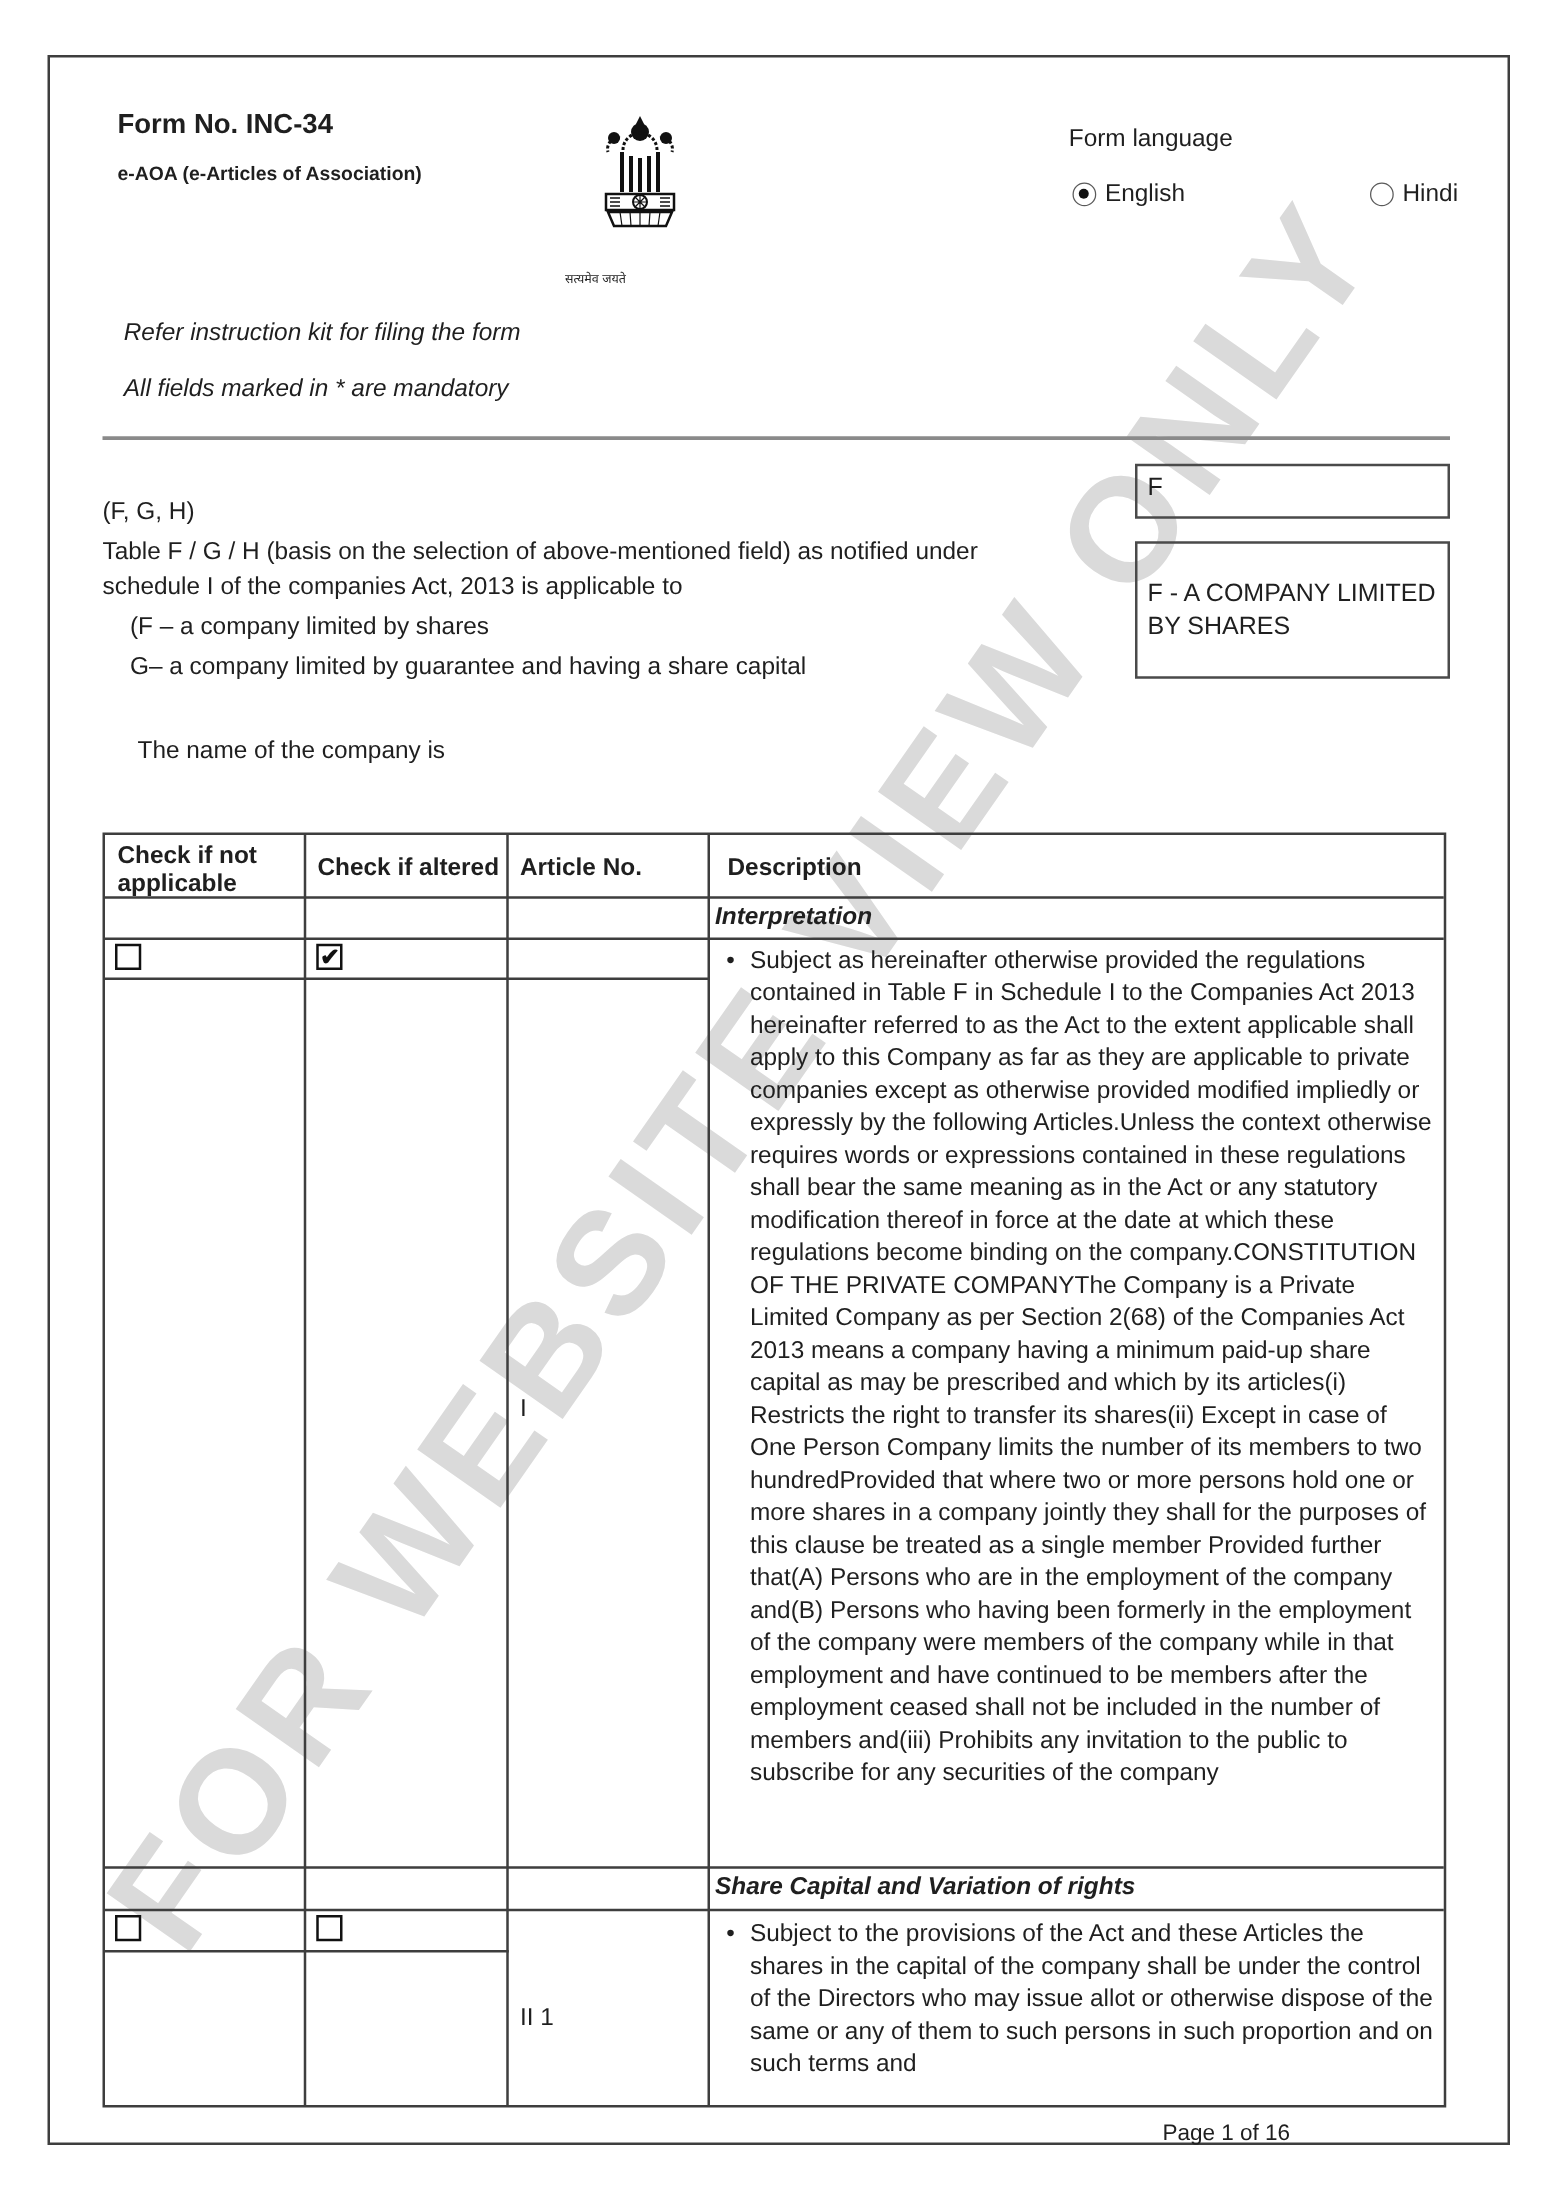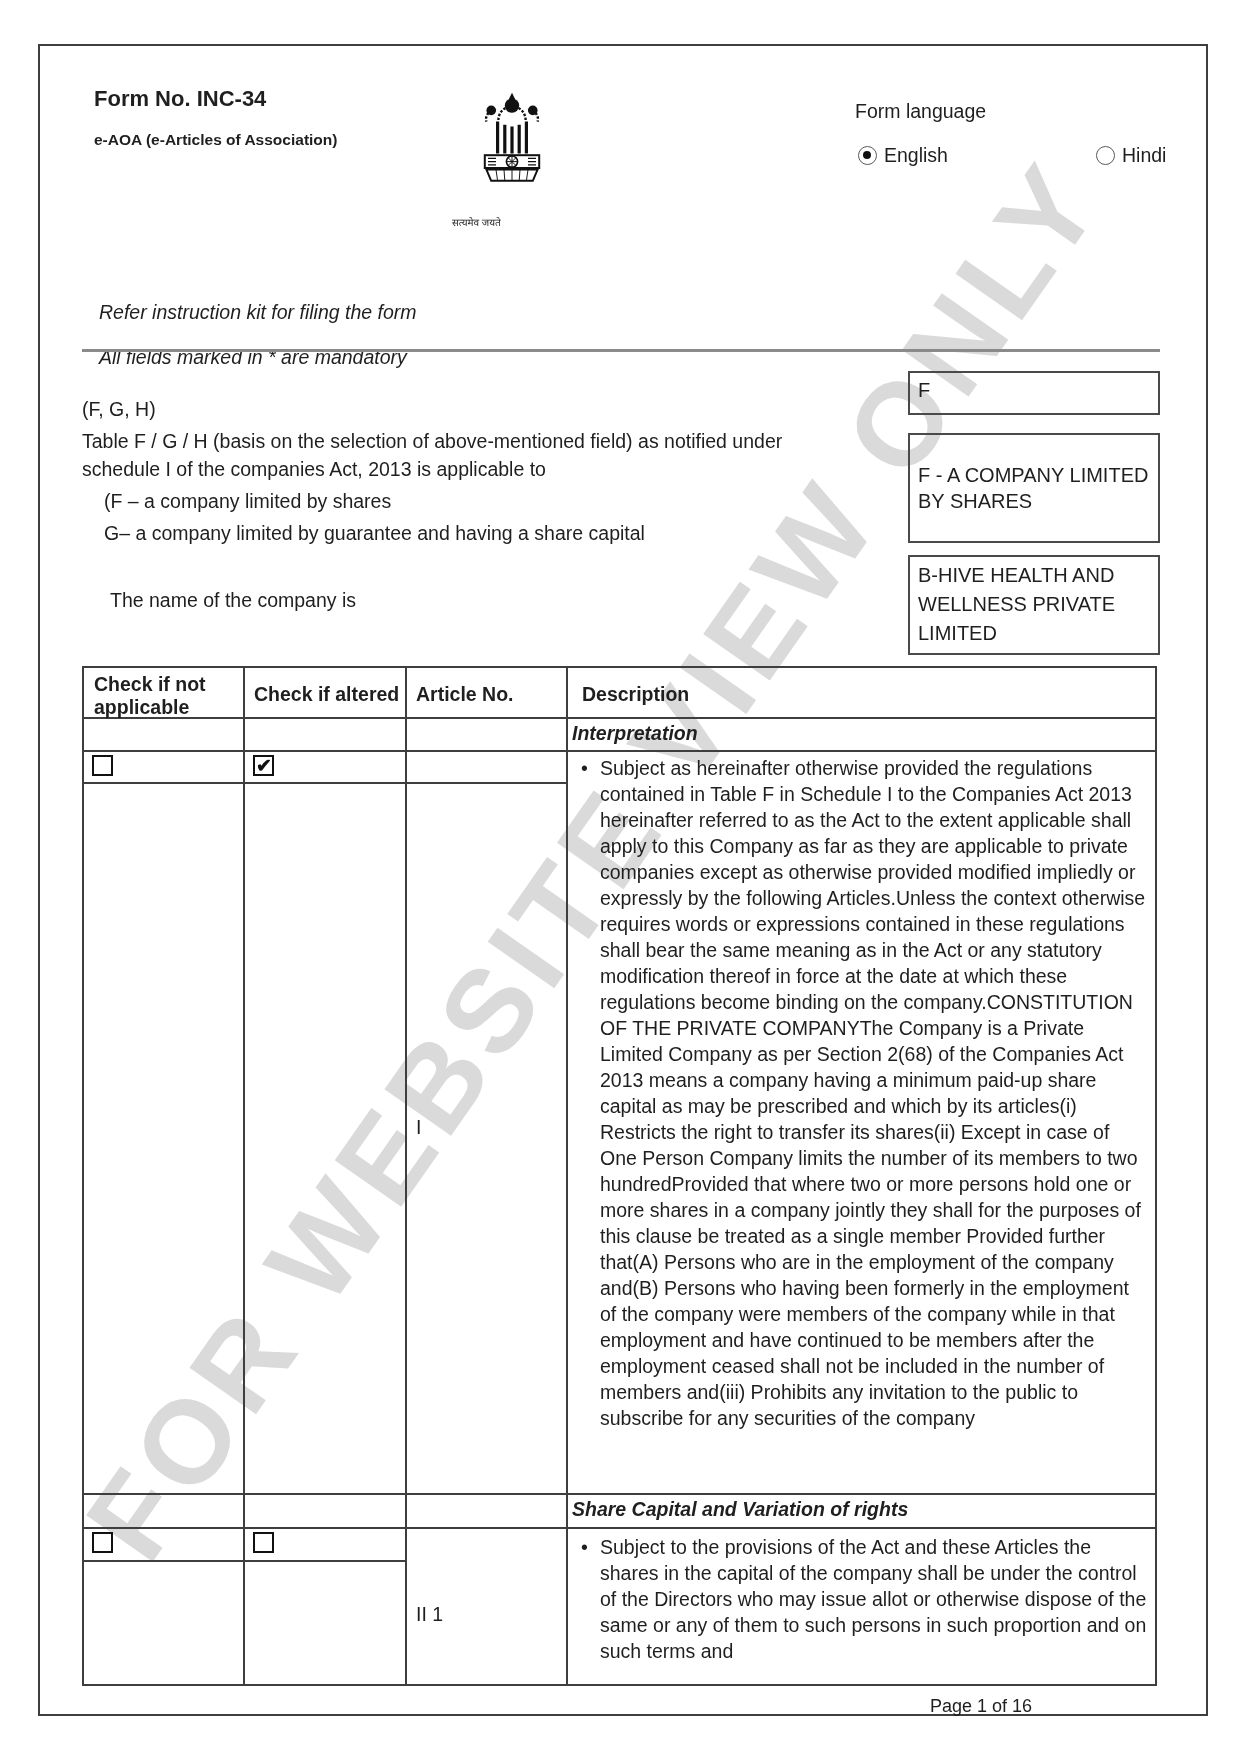--- a/index.html
+++ b/index.html
@@ -15,21 +15,21 @@
   
   .form-no{left:94px;top:86px;font-size:22px;font-weight:bold;}
   .form-type{left:94px;top:131px;font-size:15.5px;font-weight:bold;}
   .pursuant{left:94px;top:157px;font-size:19.5px;width:430px;line-height:25px;}
   .emblem{left:472px;top:84px;width:80px;height:128px;}
   .motto{left:452px;top:215px;width:120px;text-align:left;font-size:10px;}
   .lang-label{left:855px;top:100px;font-size:19.5px;}
   .radio{width:17px;height:17px;border:1.5px solid #5a5a5a;border-radius:50%;position:absolute;background:#fff;}
   .radio.checked::after{content:"";position:absolute;left:3.5px;top:3.5px;width:8px;height:8px;border-radius:50%;background:#111;}
   .radio-label{font-size:19.5px;position:absolute;}
-  .instr{font-size:19.5px;font-style:italic;margin-top:46px;}
+  .instr{font-size:19.5px;font-style:italic;}
   .separator{left:82px;top:349px;width:1078px;height:3px;background:#8a8a8a;}
   .bodytext{font-size:19.5px;line-height:28px;}
   .it{}
   
   .vbox{position:absolute;border:2px solid #4a4a4a;background:transparent;font-size:20px;line-height:26px;
         padding:4px 8px;box-sizing:border-box;}
   .vbox.center{display:flex;align-items:center;}
   
   .tbl{position:absolute;left:82px;top:666px;width:1075px;height:1020px;border:2px solid #3e3e3e;box-sizing:border-box;}
   .vl{position:absolute;top:0;bottom:0;width:2px;background:#3e3e3e;}
@@ -89,21 +89,20 @@
     <div class="abs bodytext it" style="left:82px;top:395px;">(F, G, H)</div>
 
     <div class="abs bodytext" style="left:82px;top:427px;width:780px;">Table F / G / H (basis on the selection of above-mentioned field) as notified under schedule I of the companies Act, 2013 is applicable to</div>
     <div class="abs bodytext it" style="left:104px;top:487px;">(F – a company limited by shares</div>
     <div class="abs bodytext it" style="left:104px;top:519px;">G– a company limited by guarantee and having a share capital</div>
 
     <div class="abs bodytext" style="left:82px;top:586px;margin-left:28px;">The name of the company is</div>
 
     <div class="vbox" style="left:908px;top:371px;width:252px;height:44px;">F</div>
     <div class="vbox center" style="left:908px;top:433px;width:252px;height:110px;">F - A COMPANY LIMITED BY SHARES</div>
-    <div class="vbox" style="left:908px;top:555px;width:252px;height:100px;line-height:29px;">B-HIVE HEALTH AND WELLNESS PRIVATE LIMITED</div>
 
     <div class="tbl">
       <div class="vl" style="left:159px;"></div>
       <div class="vl" style="left:321px;"></div>
       <div class="vl" style="left:482px;"></div>
 
       <div class="hl" style="top:49px;width:100%;"></div>
       <div class="hl" style="top:82px;width:100%;"></div>
       <div class="hl" style="top:114px;width:484px;"></div>
       <div class="hl" style="top:825px;width:100%;"></div>

